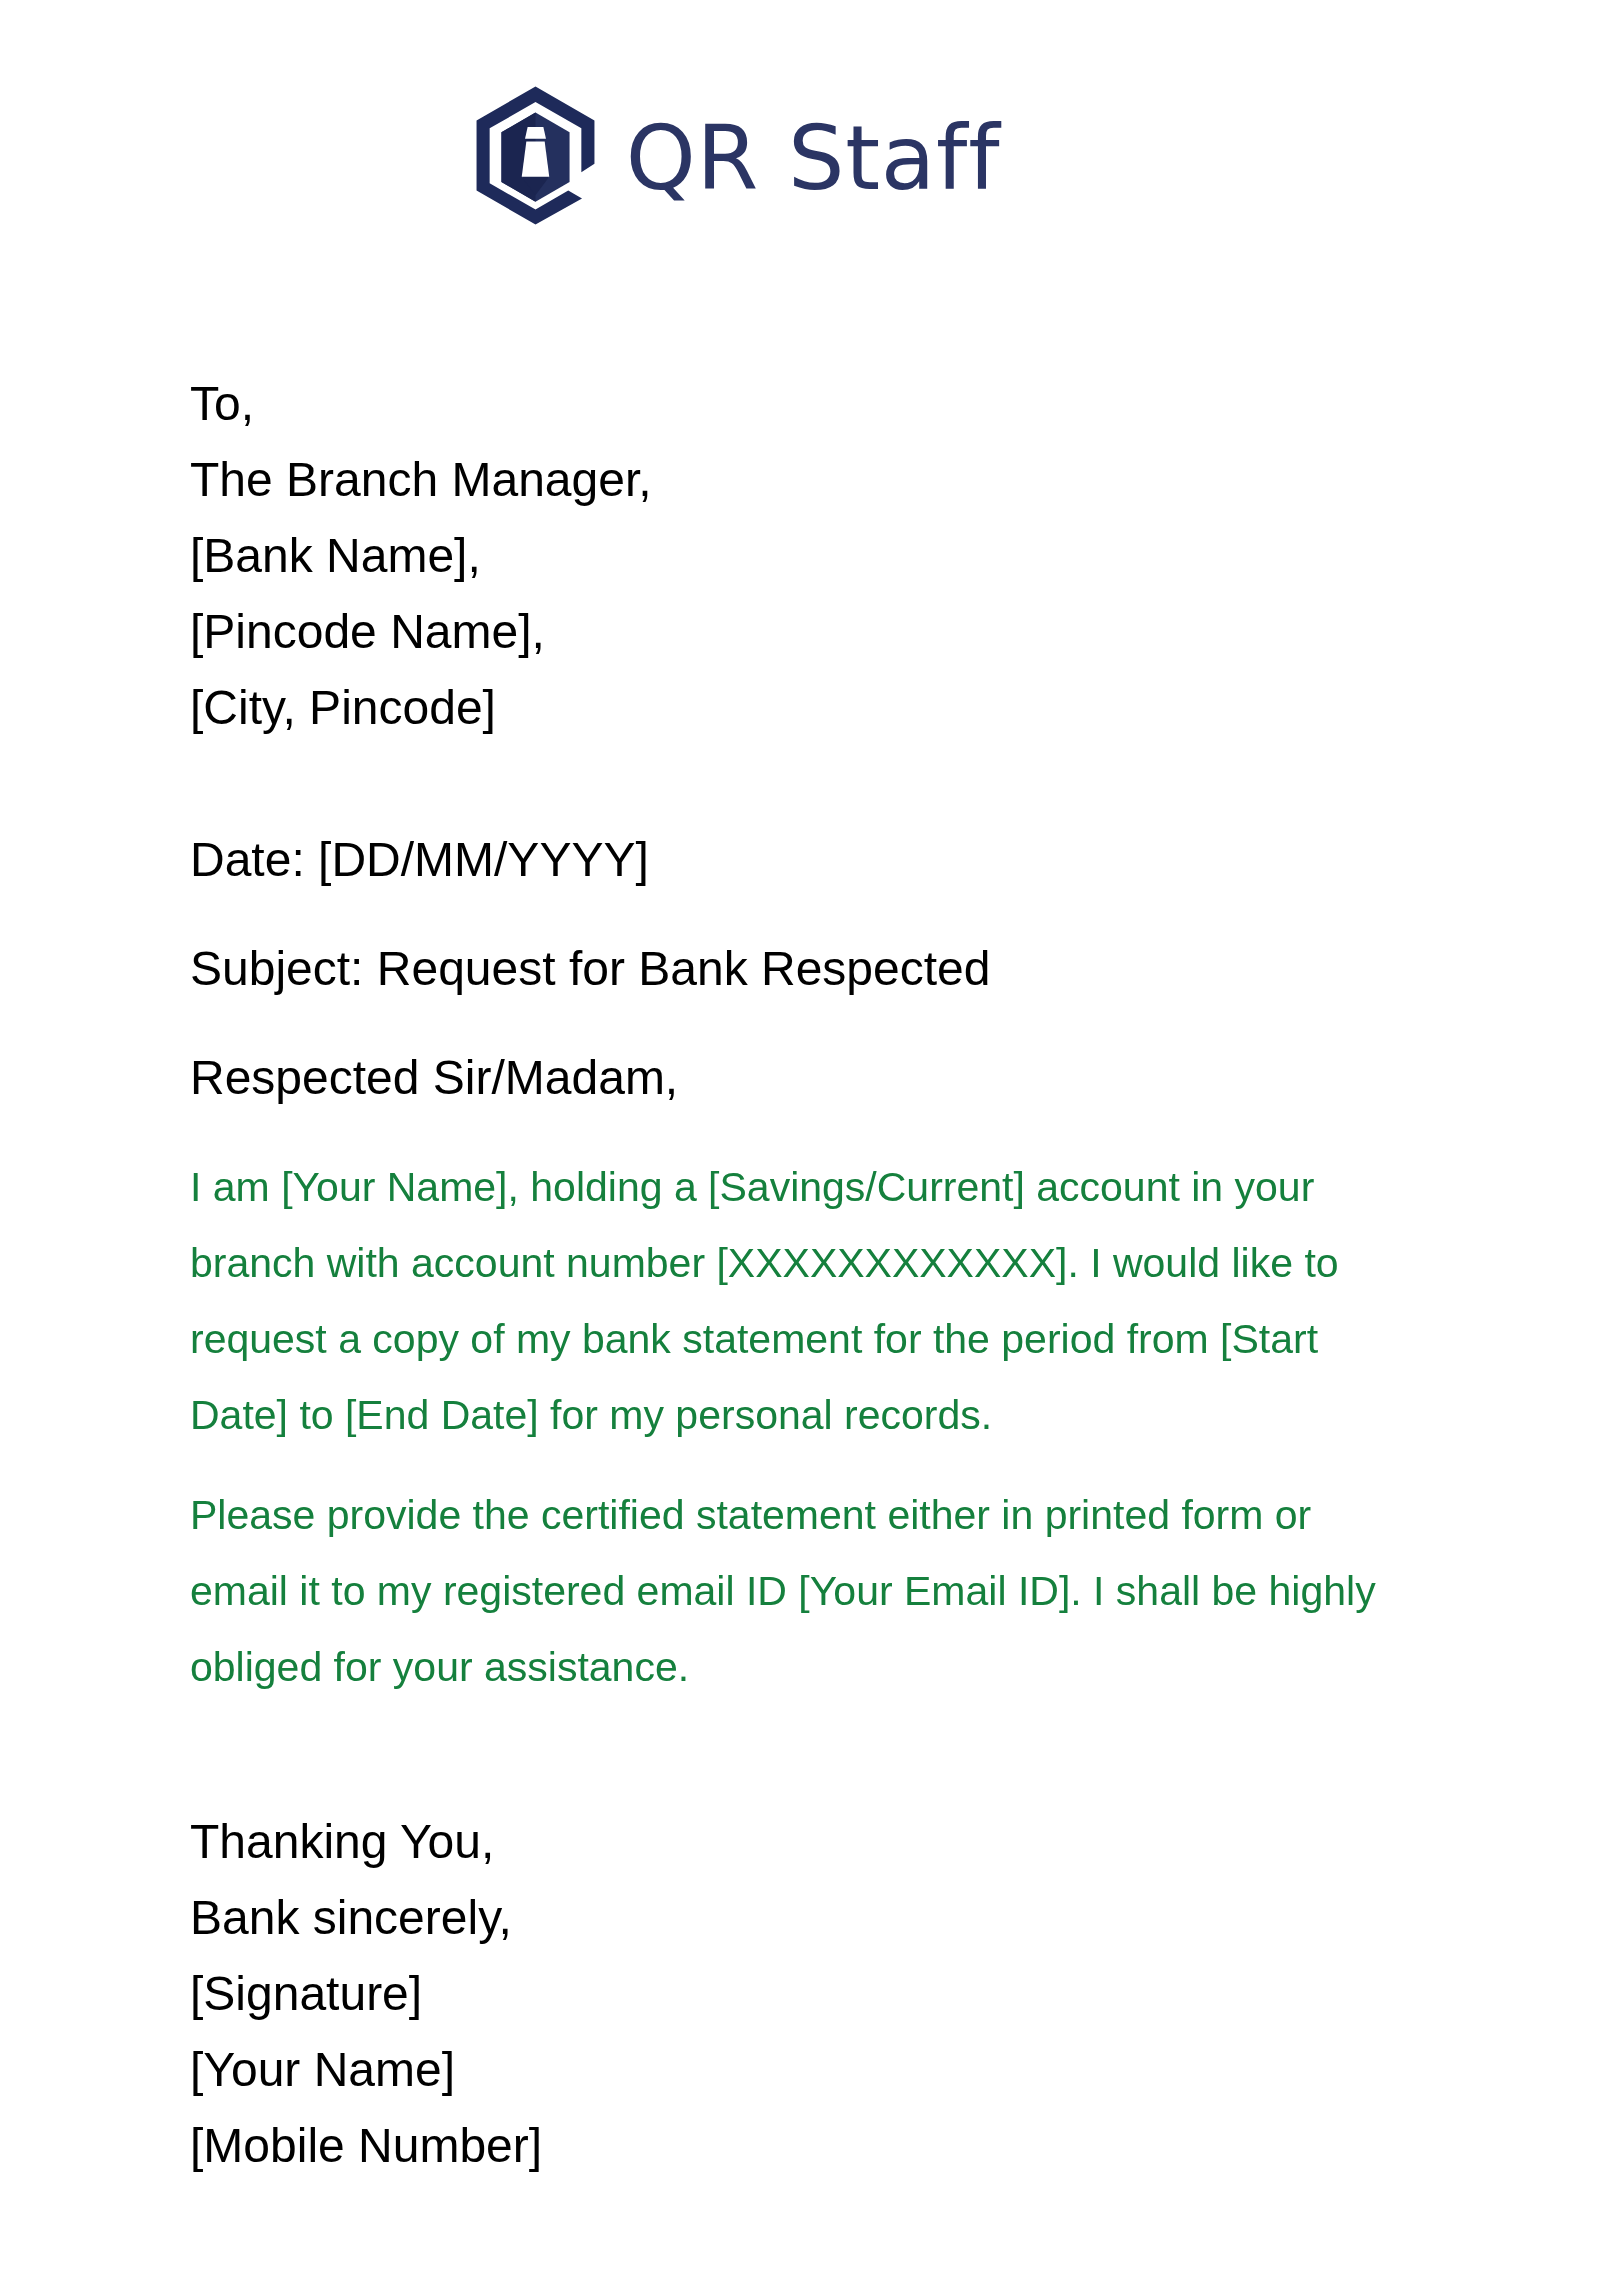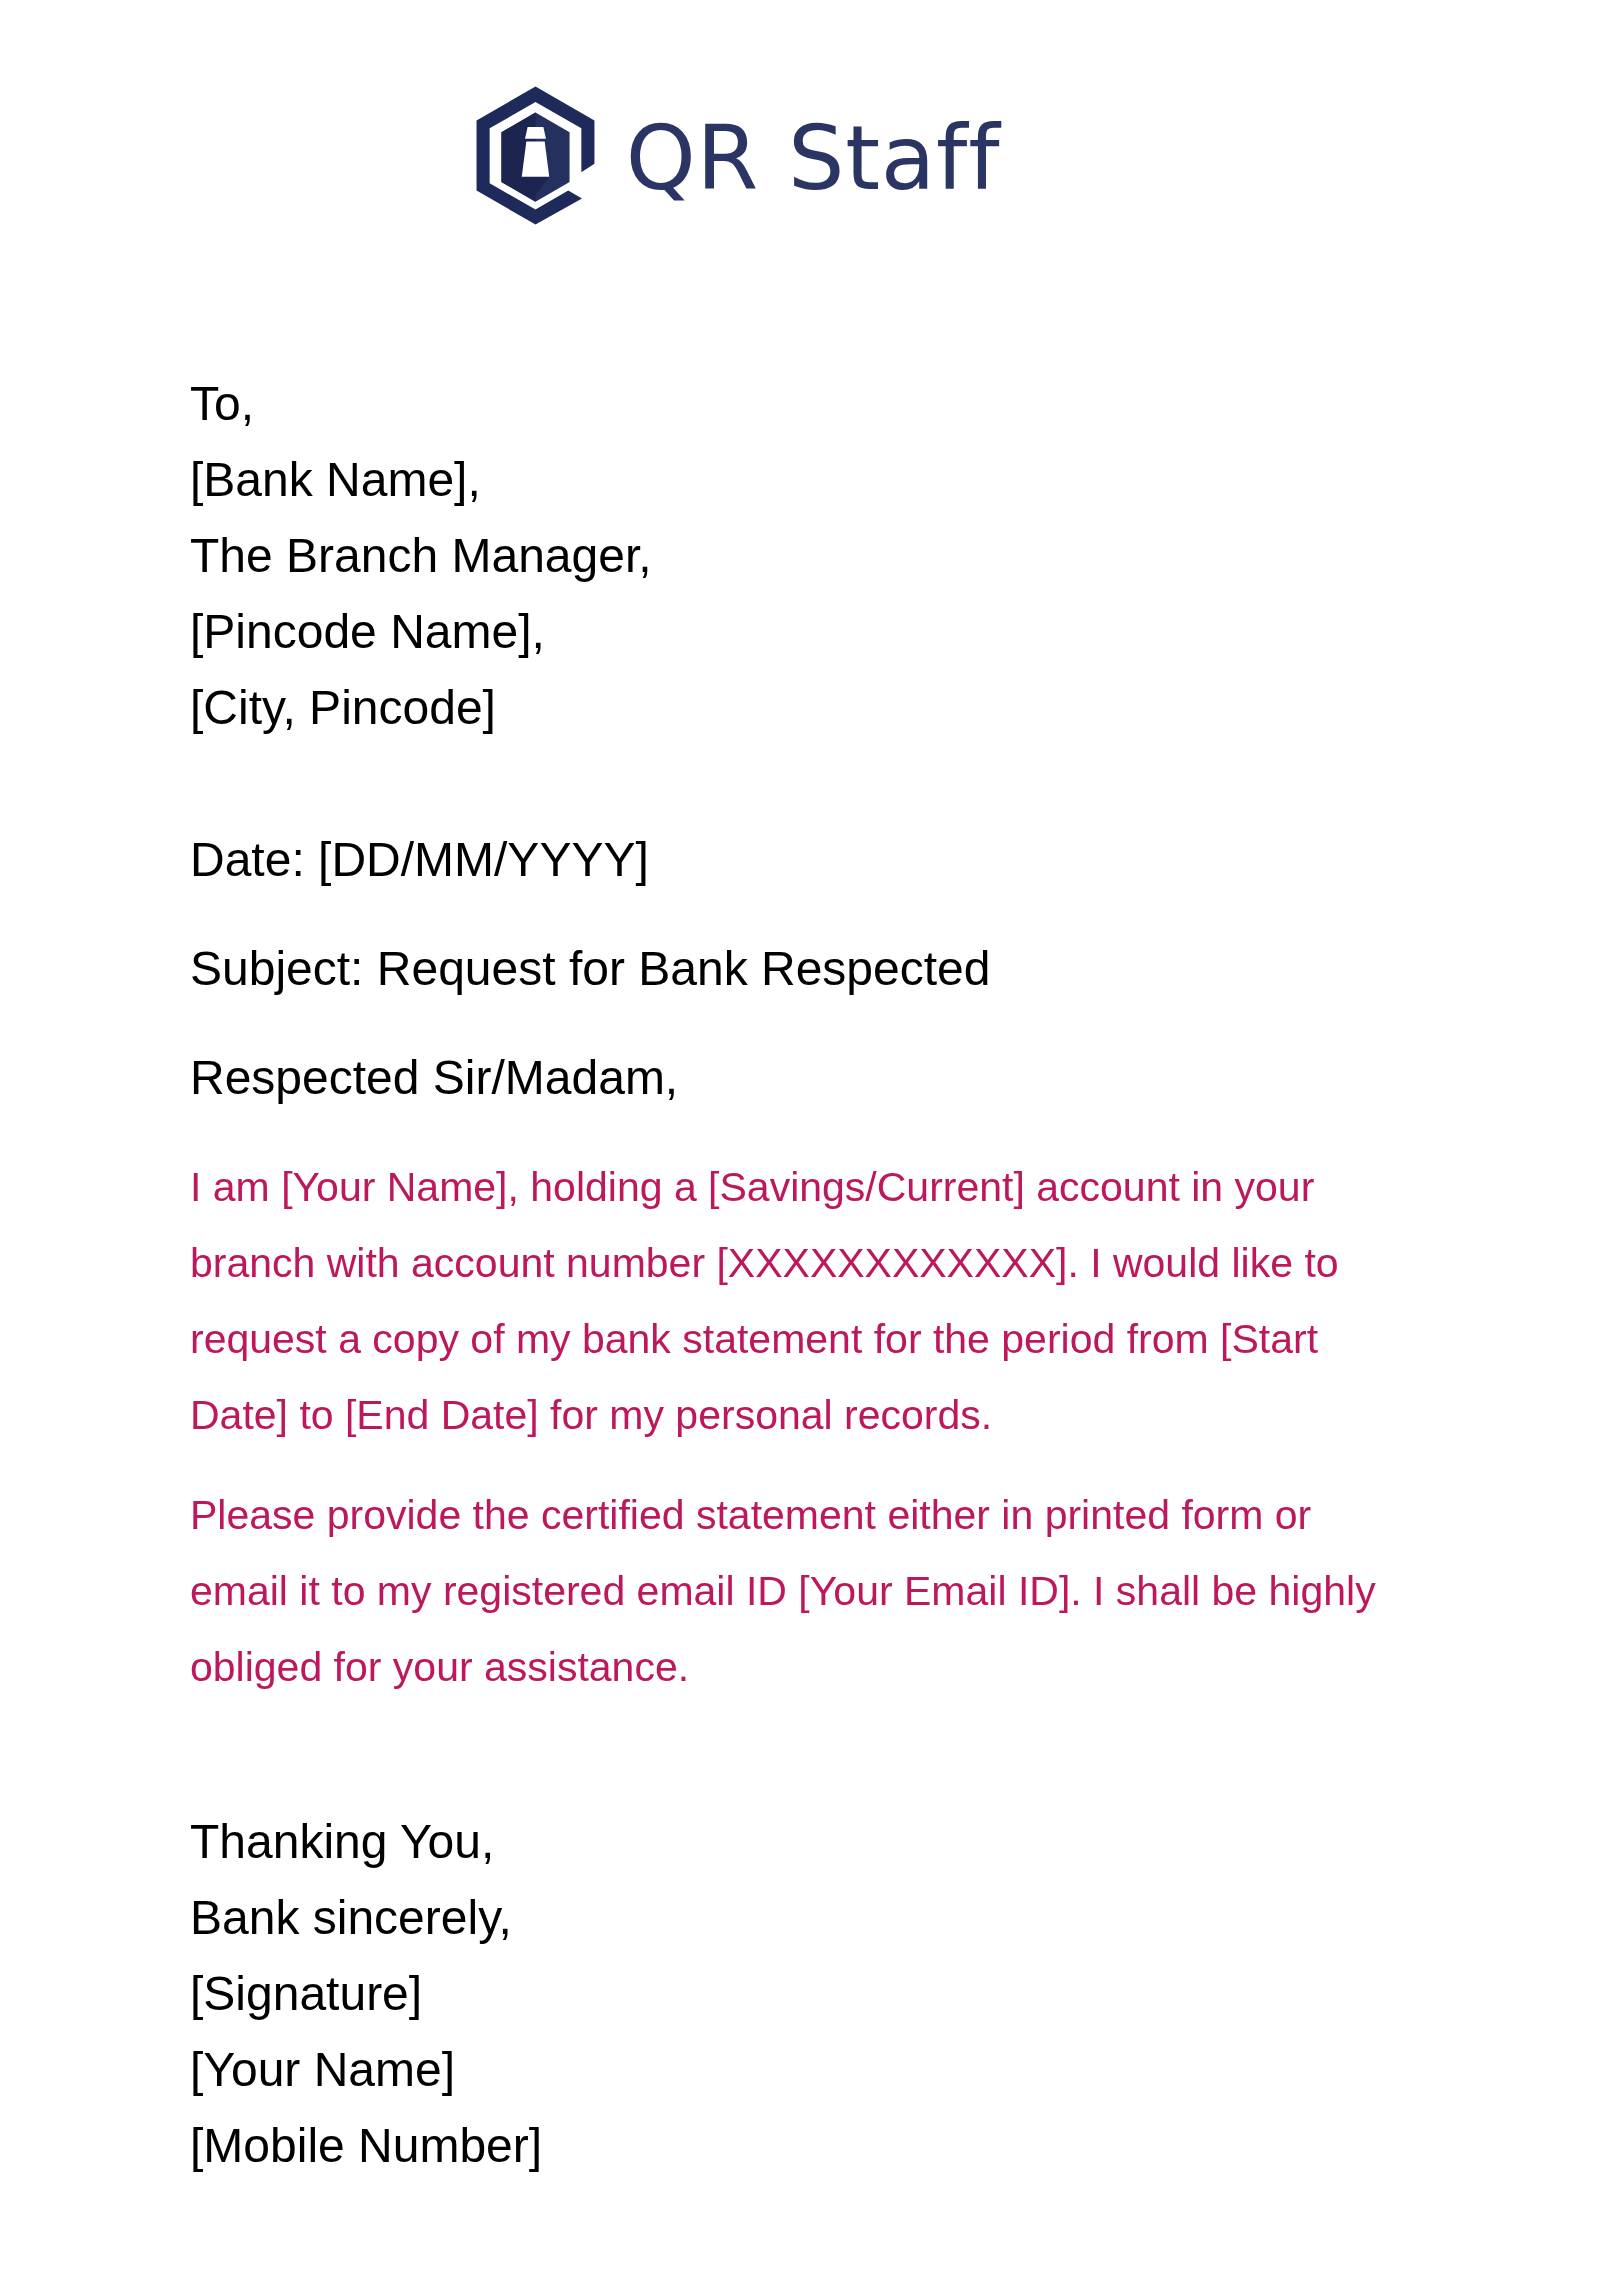--- a/index.html
+++ b/index.html
@@ -62,21 +62,21 @@
   .line {
     font-size: 48px;
     line-height: 76px;
     color: #000000;
     white-space: pre;
   }
 
   .para {
     font-size: 41px;
     line-height: 76px;
-    color: #be185d;
+    color: #15803d;
     margin: 0;
   }
 
   .block { margin: 0; }
 
   
   .gap-addr-date { height: 76px; }
   .gap-date-subject { height: 33px; }
   .gap-subject-salutation { height: 33px; }
   .gap-salutation-body { height: 33px; }
@@ -105,22 +105,22 @@
       <path d="M79 140 L121 140 L100 168 Z" fill="#1b2550"></path>
     </svg>
 
     <div class="logo-wordmark">QR Staff</div>
   </div>
 
   <div class="letter">
 
     <div class="block">
       <div class="line">To,</div>
+      <div class="line">The Branch Manager,</div>
       <div class="line">[Bank Name],</div>
-      <div class="line">The Branch Manager,</div>
       <div class="line">[Pincode Name],</div>
       <div class="line">[City, Pincode]</div>
     </div>
 
     <div class="gap-addr-date"></div>
 
     <div class="line">Date: [DD/MM/YYYY]</div>
 
     <div class="gap-date-subject"></div>
 

